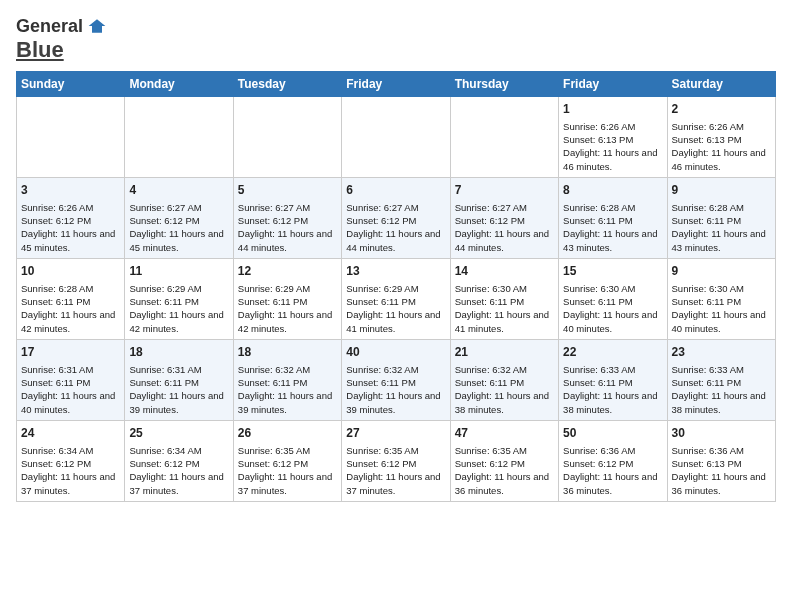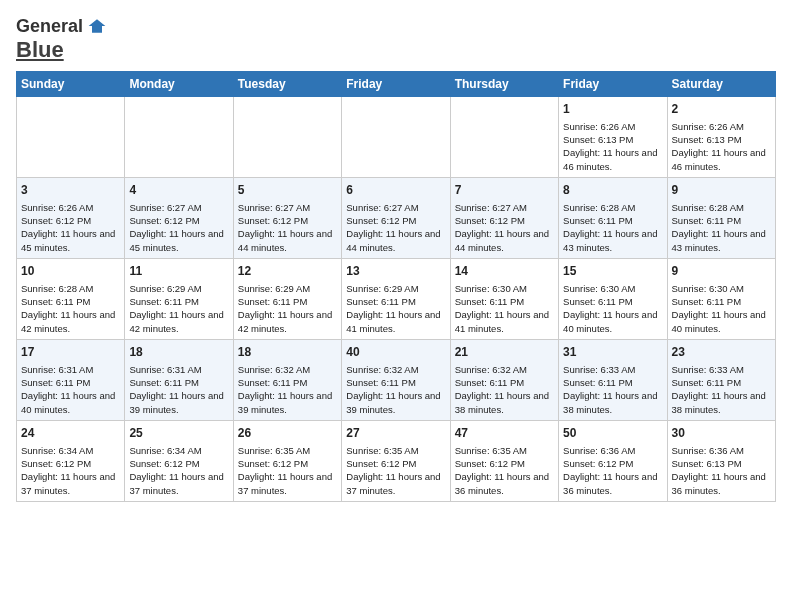--- a/index.html
+++ b/index.html
@@ -255,21 +255,21 @@
           <span style="display: block;">Sunset: 6:11 PM</span>
           <span style="display: block;">Daylight: 11 hours and 39 minutes.</span>
         </td>
         <td>
           <span class="day-num">21</span>
           <span style="display: block;">Sunrise: 6:32 AM</span>
           <span style="display: block;">Sunset: 6:11 PM</span>
           <span style="display: block;">Daylight: 11 hours and 38 minutes.</span>
         </td>
         <td>
-          <span class="day-num">31</span>
+          <span class="day-num">22</span>
           <span style="display: block;">Sunrise: 6:33 AM</span>
           <span style="display: block;">Sunset: 6:11 PM</span>
           <span style="display: block;">Daylight: 11 hours and 38 minutes.</span>
         </td>
         <td>
           <span class="day-num">23</span>
           <span style="display: block;">Sunrise: 6:33 AM</span>
           <span style="display: block;">Sunset: 6:11 PM</span>
           <span style="display: block;">Daylight: 11 hours and 38 minutes.</span>
         </td>

